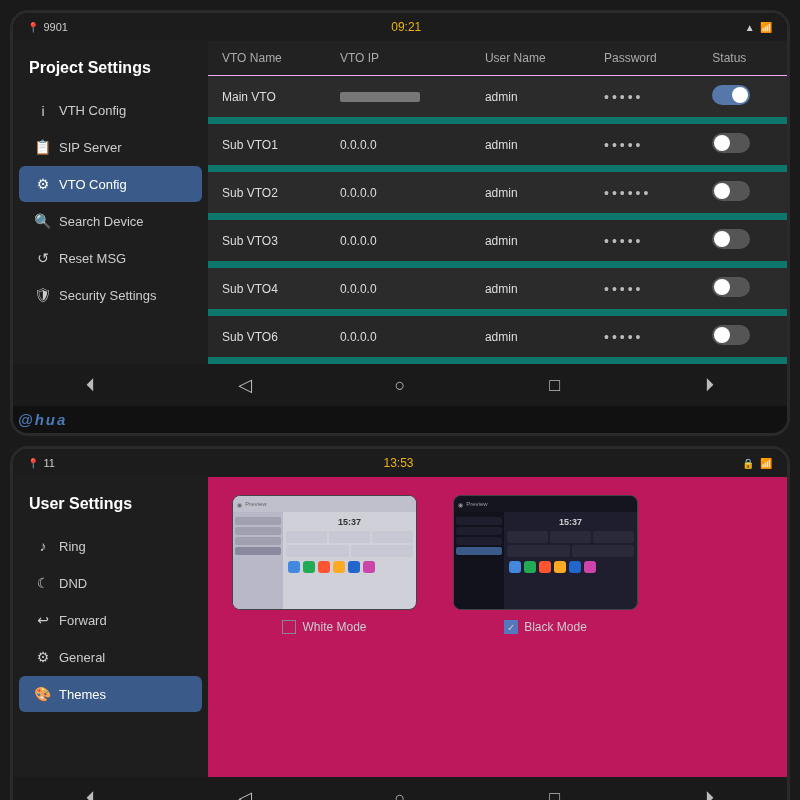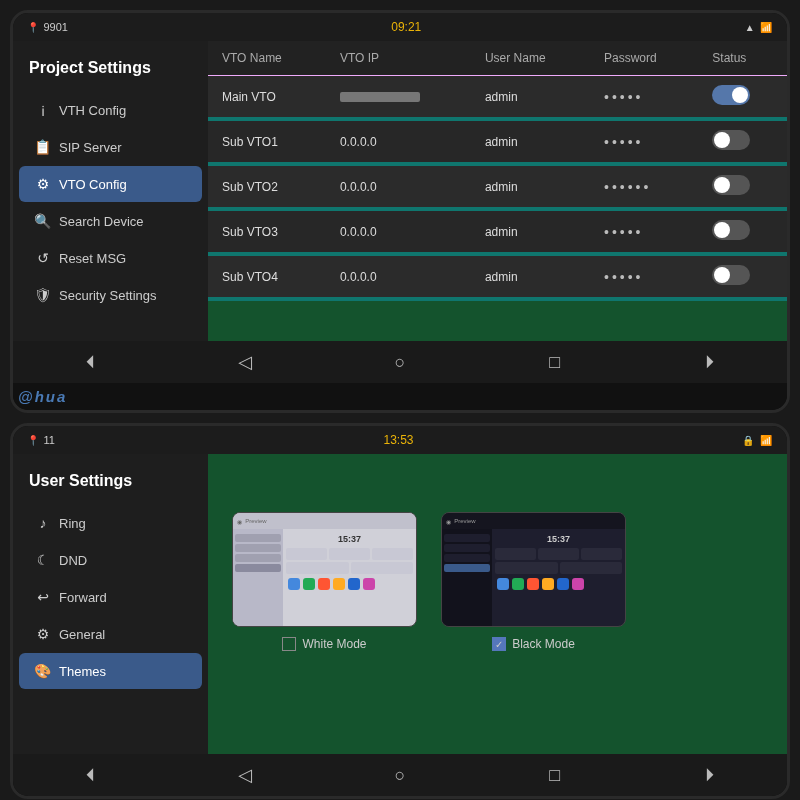--- a/index.html
+++ b/index.html
@@ -31,21 +31,21 @@
       font-size: 11px;
       color: #ccc;
     }
     .status-bar .left { display: flex; align-items: center; gap: 4px; }
     .status-bar .center { font-size: 12px; color: #eab308; font-weight: 500; }
     .status-bar .right { display: flex; align-items: center; gap: 6px; }
 
     
     .screen-content {
       display: flex;
-      background: #14532d;
+      background: #be185d;
       min-height: 300px;
       justify-content: flex-end;
     }
 
     
     .sidebar {
       background: #1e1e1e;
       width: 195px;
       min-width: 195px;
       padding: 10px 0;
@@ -97,21 +97,21 @@
       background: #222;
       color: #aaa;
     }
     thead th {
       padding: 10px 14px;
       text-align: left;
       font-weight: 500;
       border-bottom: 1px solid #f0abfc;
     }
     tbody tr {
-      border-bottom: 4px solid #0f766e;
+      border-bottom: 7px solid #0f766e;
     }
     tbody tr:nth-child(odd) { background: #2b2b2b; }
     tbody tr:nth-child(even) { background: #272727; }
     tbody td {
       padding: 9px 14px;
       color: #ddd;
       font-size: 12px;
     }
 
     
@@ -171,23 +171,22 @@
       font-style: italic;
       font-weight: bold;
     }
     .logo-bar span { color: #4a7ab5; font-size: 15px; }
 
     
     .themes-panel {
       flex: 1;
       padding: 18px 24px;
       display: flex;
-      gap: 24px;
+      gap: 36px;
       align-items: flex-start;
-      margin-top: 40px;
     }
     .theme-card {
       display: flex;
       flex-direction: column;
       align-items: center;
       gap: 10px;
     }
     .theme-preview {
       width: 185px;
       height: 115px;
@@ -435,20 +434,27 @@
               <td><span class="pwd-dots">•••••</span></td>
               <td><div class="toggle"></div></td>
             </tr>
             <tr>
               <td>Sub VTO4</td>
               <td>0.0.0.0</td>
               <td>admin</td>
               <td><span class="pwd-dots">•••••</span></td>
               <td><div class="toggle"></div></td>
             </tr>
+            <tr>
+              <td>Sub VTO6</td>
+              <td>0.0.0.0</td>
+              <td>admin</td>
+              <td><span class="pwd-dots">•••••</span></td>
+              <td><div class="toggle"></div></td>
+            </tr>
           </tbody>
       </table>
     </div>
   </div>
 
   <div class="nav-bar">
     <div class="nav-btn">⏴</div>
     <div class="nav-btn">◁</div>
     <div class="nav-btn">○</div>
     <div class="nav-btn">□</div>

